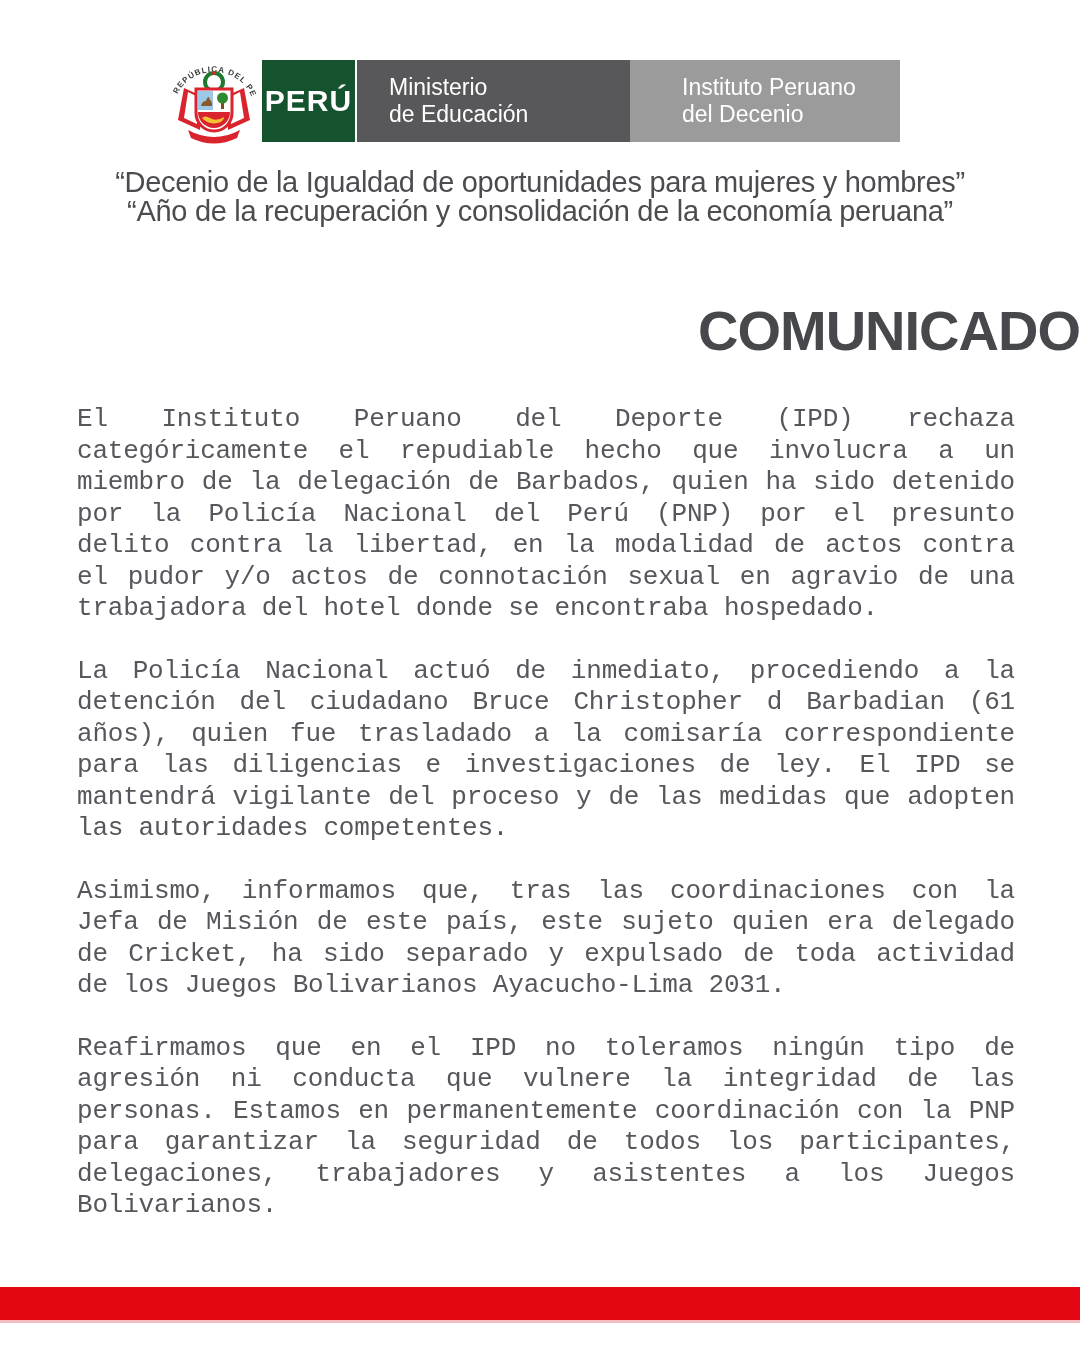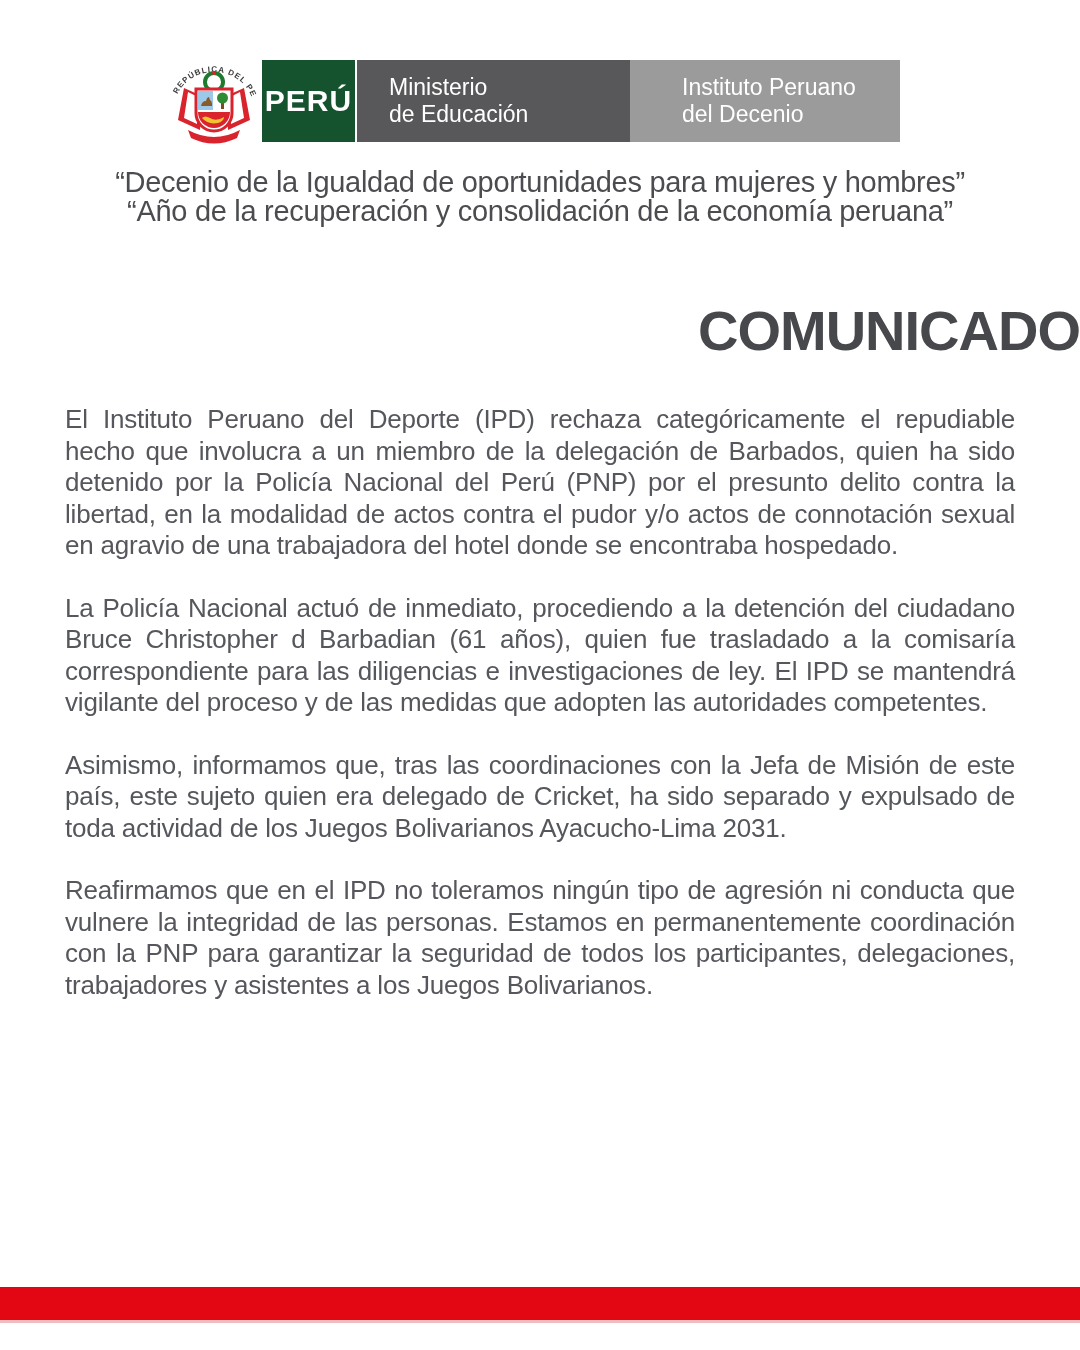--- a/index.html
+++ b/index.html
@@ -76,25 +76,26 @@
     color:#47484C;
   }
 
   
   .body-text{
     position:absolute;
     left:65px;right:65px;top:404px;
     color:#55575C;
   }
   .body-text p{
-    margin:0 0 31px 0;
+    margin:0 0 31px 12px;
     font-size:26px;
     line-height:31.5px;
     letter-spacing:-0.2px;
     text-align:justify;
+    font-family:Liberation Mono, monospace;
   }
   .dateline{
     position:absolute;
     right:65px; top:1134px;
     font-size:27px;
     color:#55575C;
     letter-spacing:-0.2px;
   }
 
   

